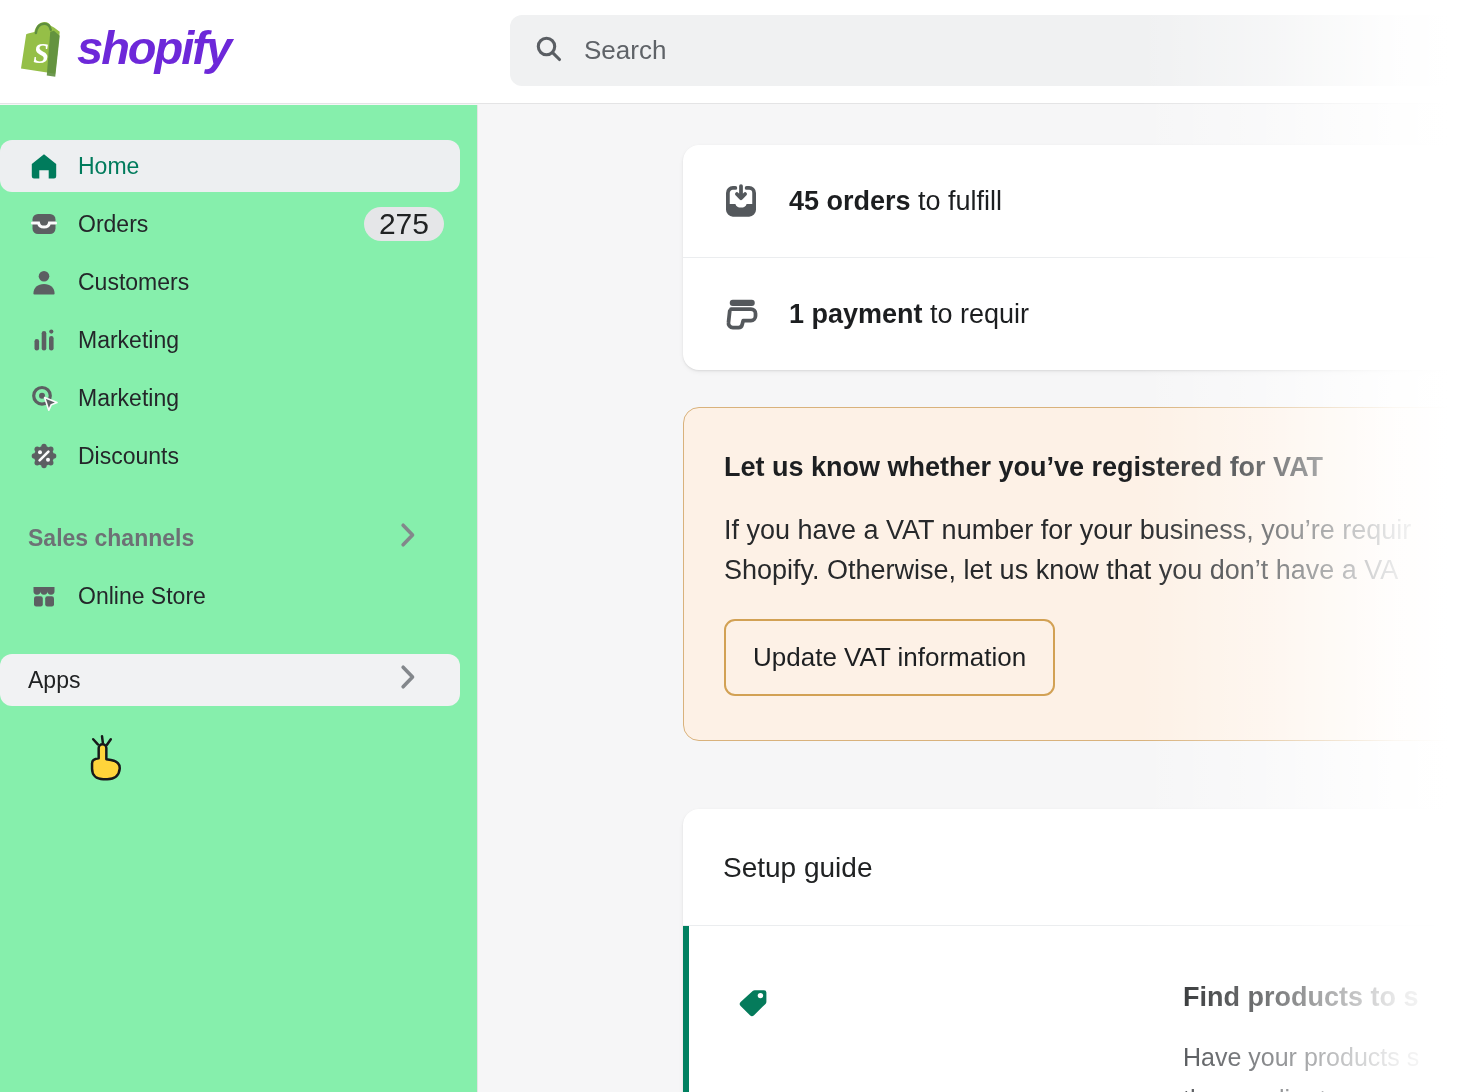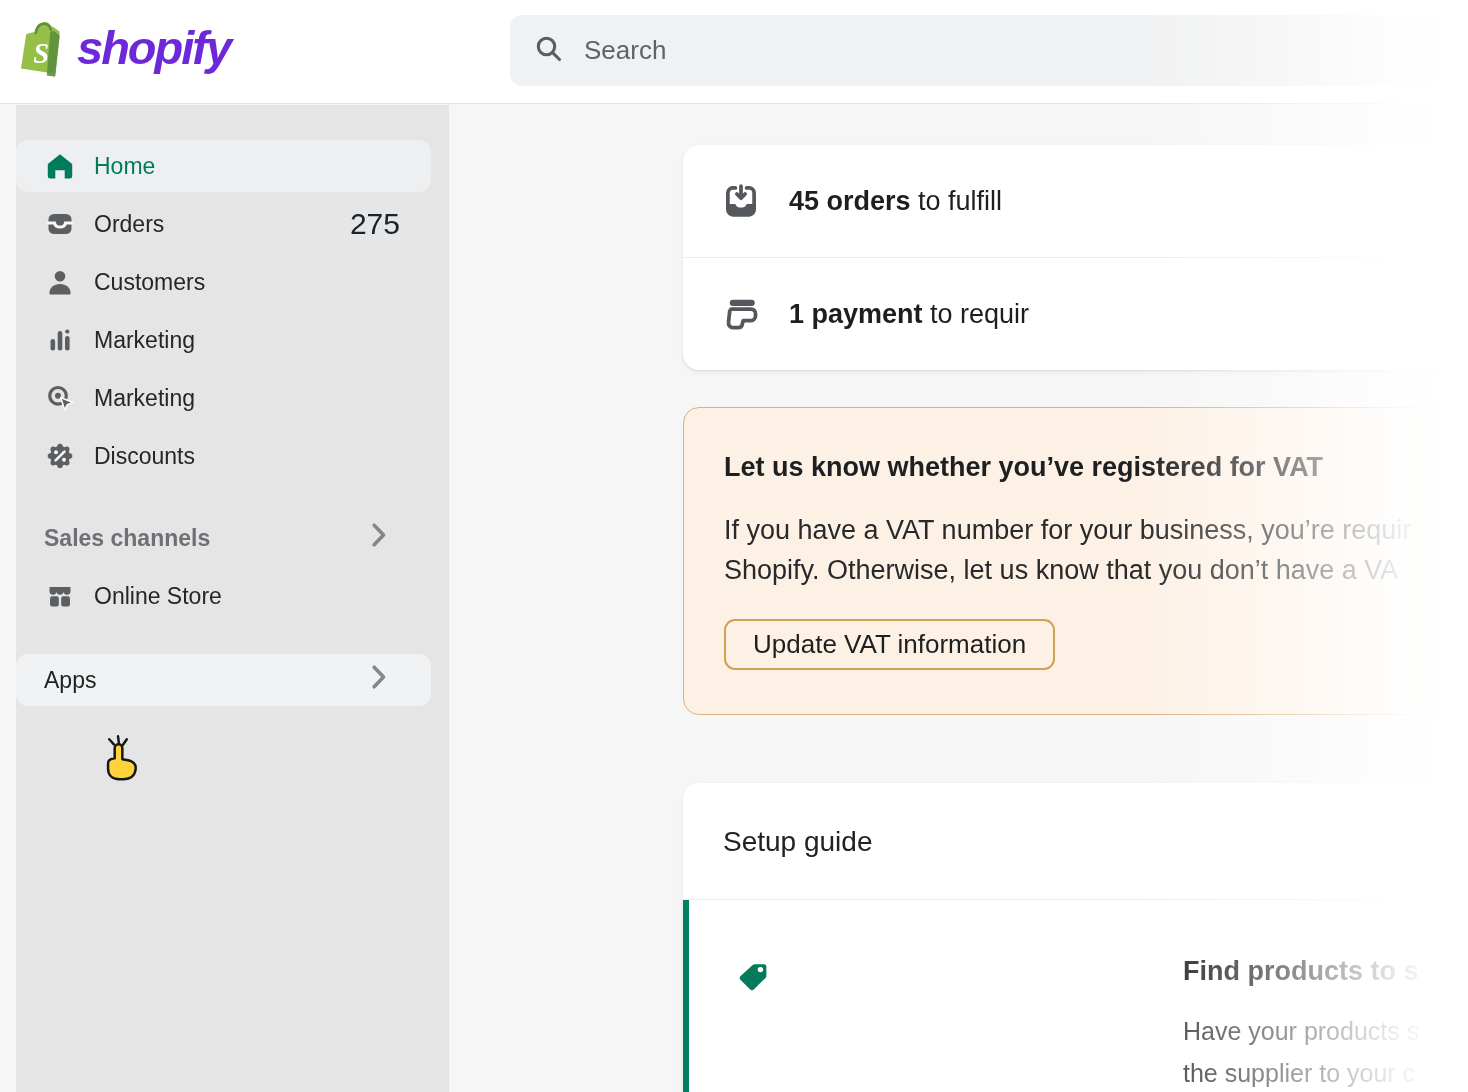--- a/index.html
+++ b/index.html
@@ -29,22 +29,22 @@
   }
   .searchbar input {
     border:none; outline:none; background:transparent;
     font-family:"Liberation Sans", sans-serif;
     font-size:26px; color:#3f4246; margin-left:19px; width:700px;
   }
   .searchbar input::placeholder { color:#5f6368; opacity:1; }
 
   
   .sidebar {
-    position:absolute; top:105px; left:16px; bottom:0; width:433px;
-    background:#e5e5e5; border-right:1px solid #e4e4e5; z-index:5;
+    position:absolute; top:105px; left:0; bottom:0; width:478px;
+    background:#86efac; border-right:1px solid #e4e4e5; z-index:5;
     padding-top:35px;
   }
   .nav-item, .section-head {
     position:relative; height:52px; margin:0 17px 6px 0;
     display:flex; align-items:center;
     padding:0 16px 0 28px; border-radius:12px;
     font-size:23px; cursor:pointer;
   }
   .nav-item .icn { width:32px; height:32px; margin-right:18px; flex:0 0 32px; display:flex; align-items:center; justify-content:center; }
   .nav-item .lbl { font-weight:500; color:#24262a; }
@@ -79,21 +79,21 @@
   .banner {
     margin-top:37px; background:#fdf1e6; border:1.5px solid #d9b27c;
     border-radius:16px; padding:44px 40px 44px;
   }
   .banner h2 { font-size:27px; font-weight:700; color:#1d1f21; white-space:nowrap; margin-bottom:27px; }
   .banner p { font-size:27px; line-height:40px; color:#27292b; white-space:nowrap; }
   .banner button {
     margin-top:29px; background:transparent;
     border:2px solid #d2a154; border-radius:11px;
     font-family:"Liberation Sans", sans-serif;
-    font-size:26px; color:#1d1f21; padding:8px 27px; cursor:pointer; display:inline-block;
+    font-size:26px; color:#1d1f21; padding:21px 27px; cursor:pointer; display:inline-block;
   }
 
   .setup { margin-top:68px; border-radius:16px 16px 0 0; min-height:320px; }
   .setup-head { padding:43px 40px 41px; }
   .setup-head h2 { font-size:28px; font-weight:400; color:#202223; }
   .step {
     border-left:6px solid #008060; display:flex; align-items:flex-start;
     min-height:200px; padding-top:56px;
   }
   .step-left { width:494px; flex:0 0 494px; padding-left:46px; display:flex; }

